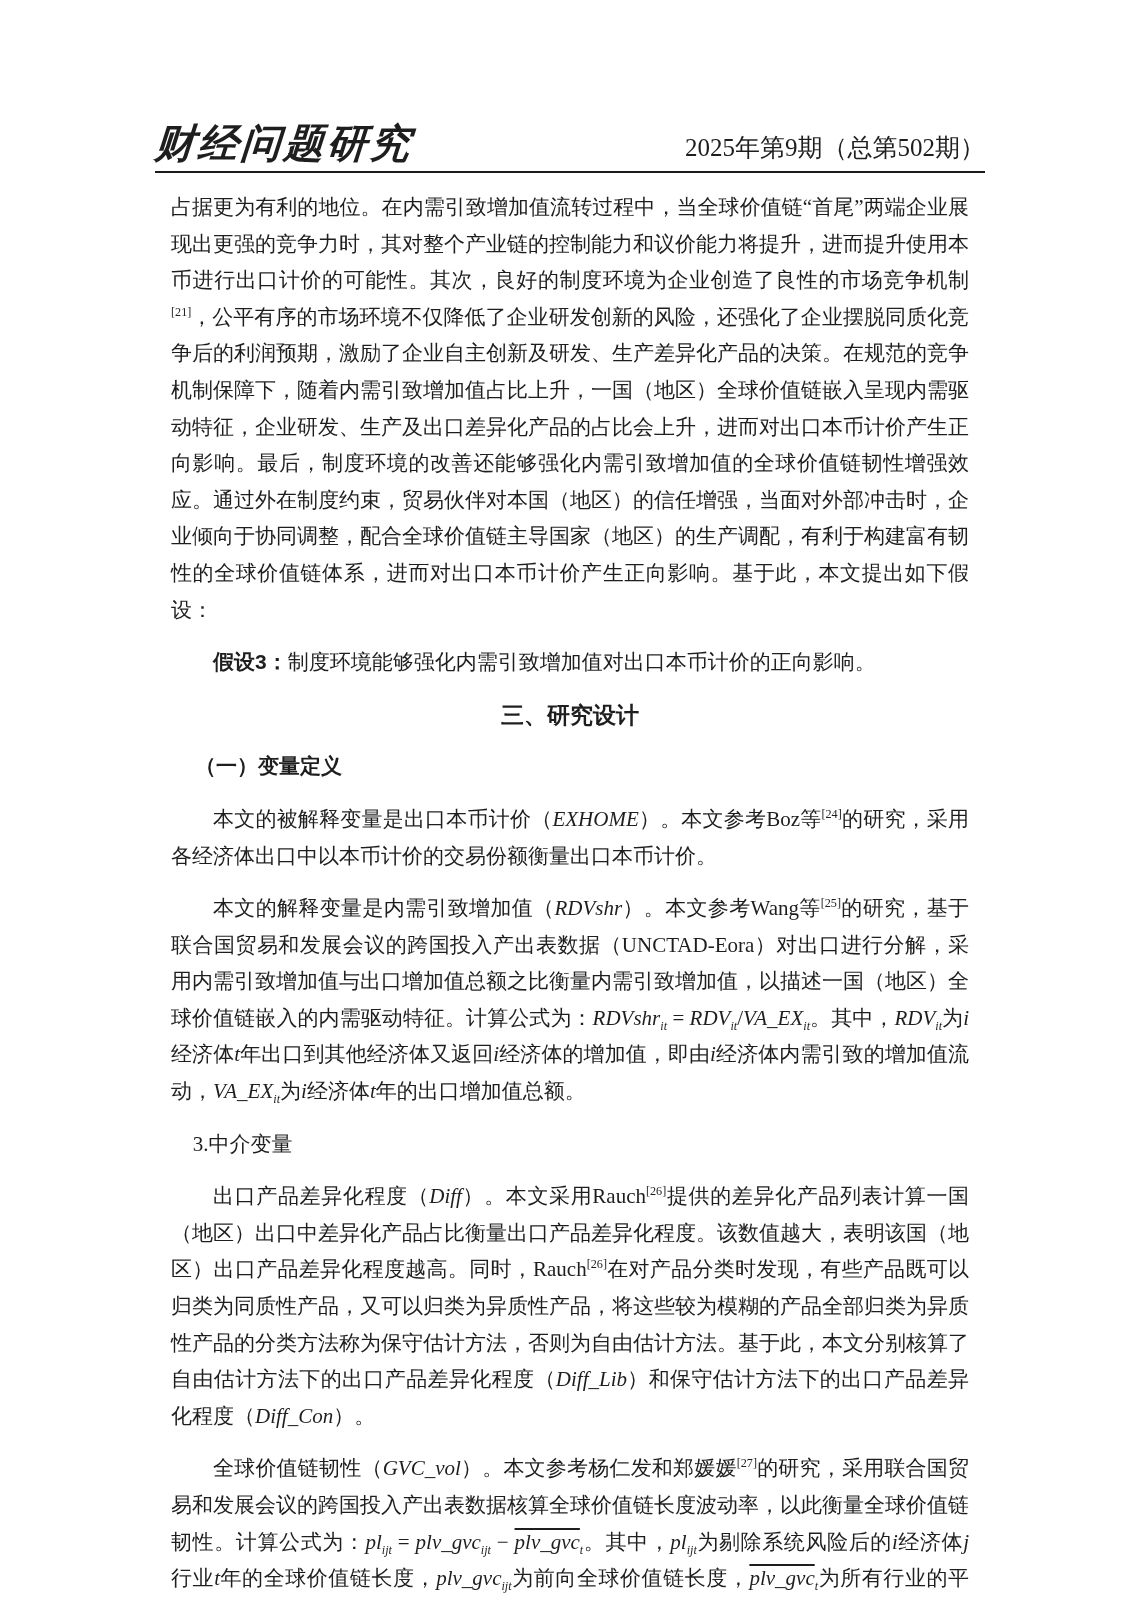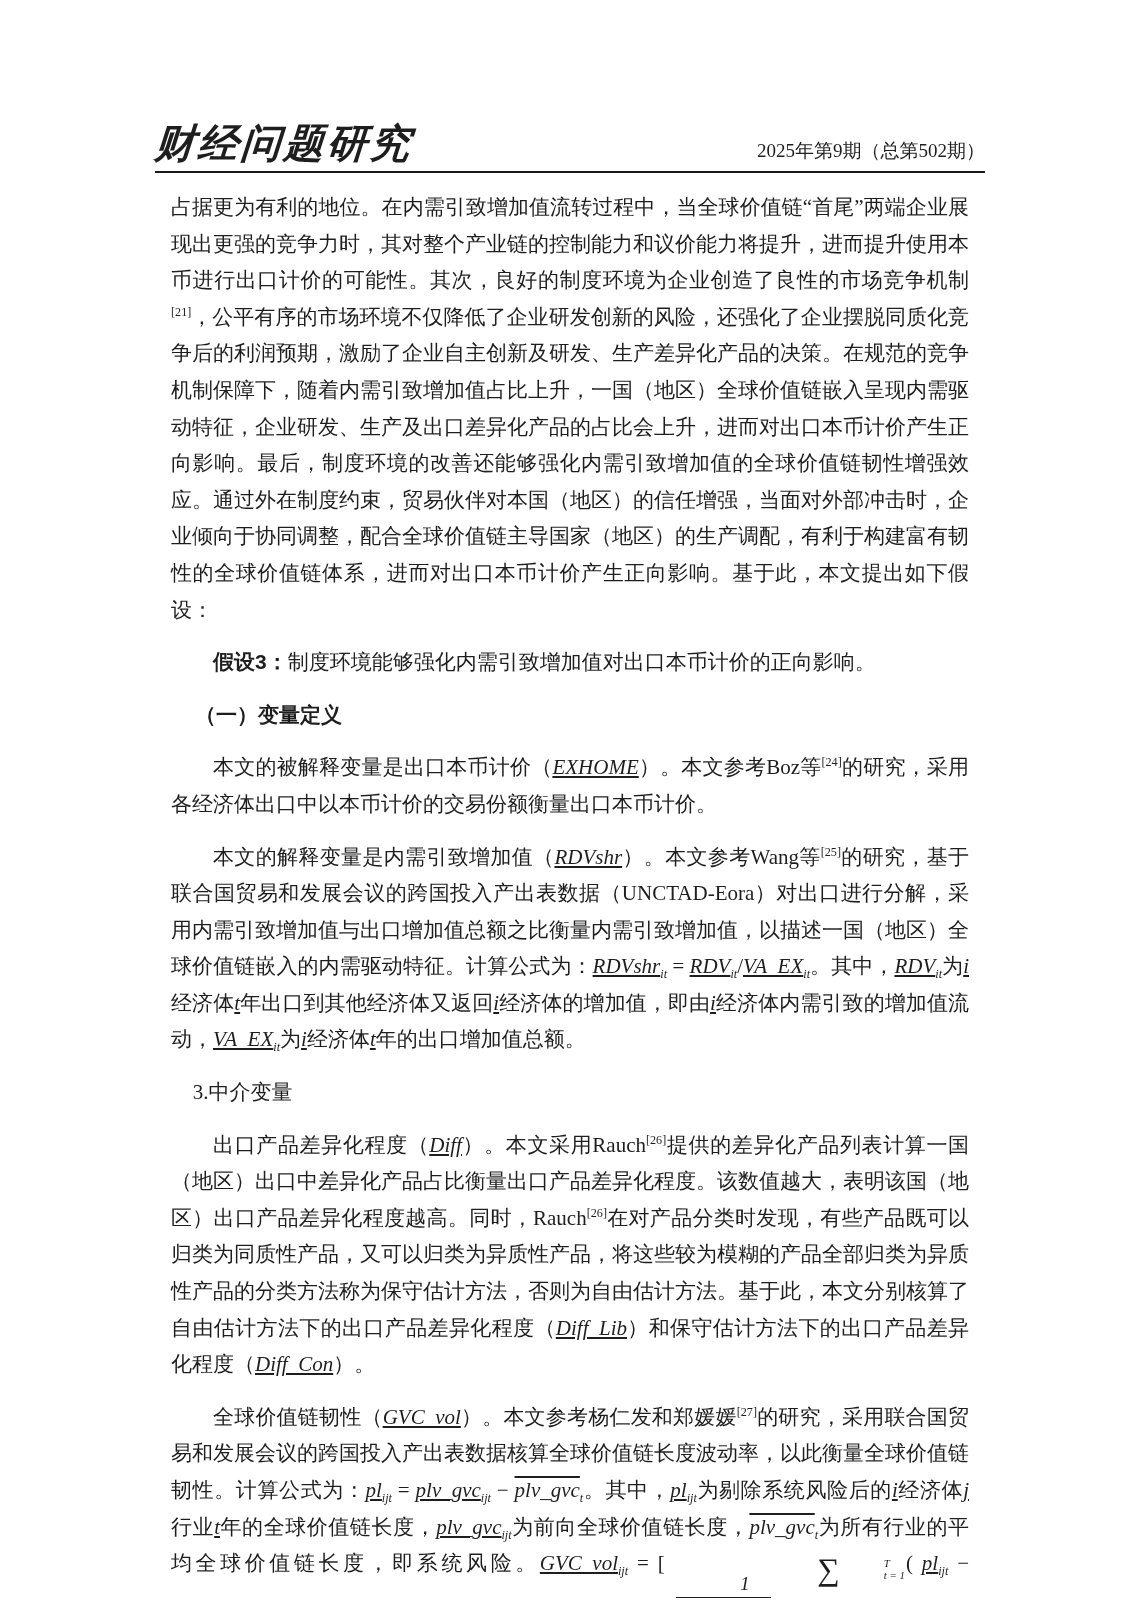--- a/index.html
+++ b/index.html
@@ -18,41 +18,41 @@
     display:flex;justify-content:space-between;align-items:flex-end;
     border-bottom:2px solid #1a1a1a;
     padding-bottom:7px;
   }
   .logo{
     font-size:40px;font-weight:900;font-style:italic;
     letter-spacing:3px;line-height:1;
     transform:skewX(-4deg);
     font-family:"Liberation Serif","DejaVu Serif",serif;
   }
-  .issue{font-size:19px;line-height:1;padding-bottom:4px;}
+  .issue{font-size:25px;line-height:1;padding-bottom:4px;}
   
   .main{margin-top:7px;font-size:21px;line-height:36.6px;text-align:justify;}
   p.para{margin:16px;text-indent:2em;}
   p.para.noindent{text-indent:0;}
   .h1{
     text-align:center;font-weight:bold;font-size:23px;
     font-family:"Liberation Sans","DejaVu Sans",sans-serif;
     margin:15px 0 13px;text-indent:0;
   }
   .h2{
     font-weight:bold;font-size:21px;
     font-family:"Liberation Sans","DejaVu Sans",sans-serif;
     margin:15px 0 3px;text-indent:1.9em;
   }
   .subhead{margin:0;text-indent:1.8em;}
   strong.hx{
     font-family:"Liberation Sans","DejaVu Sans",sans-serif;
     font-weight:bold;font-style:normal;
   }
-  em{font-style:italic;text-decoration:underline;}
+  em{font-style:italic;}
   em.ov{text-decoration:overline;}
   sup{font-size:0.58em;vertical-align:super;line-height:0;}
   sub{font-size:0.58em;vertical-align:sub;line-height:0;font-style:italic;}
   
   .frac{
     display:inline-flex;flex-direction:column;text-align:center;
     vertical-align:-1.05em;margin:0 3px;font-size:0.92em;line-height:1.25;
     font-style:italic;
   }
   .frac .fn{border-bottom:1.4px solid currentColor;padding:0 5px;}
@@ -71,20 +71,21 @@
 <div class="page">
 
   <div class="header">
     <div class="logo">财经问题研究</div>
     <div class="issue">2025年第9期（总第502期）</div>
   </div>
 
   <div class="main" id="main">
       <p class="para noindent">占据更为有利的地位。在内需引致增加值流转过程中，当全球价值链“首尾”两端企业展现出更强的竞争力时，其对整个产业链的控制能力和议价能力将提升，进而提升使用本币进行出口计价的可能性。其次，良好的制度环境为企业创造了良性的市场竞争机制<sup>[21]</sup>，公平有序的市场环境不仅降低了企业研发创新的风险，还强化了企业摆脱同质化竞争后的利润预期，激励了企业自主创新及研发、生产差异化产品的决策。在规范的竞争机制保障下，随着内需引致增加值占比上升，一国（地区）全球价值链嵌入呈现内需驱动特征，企业研发、生产及出口差异化产品的占比会上升，进而对出口本币计价产生正向影响。最后，制度环境的改善还能够强化内需引致增加值的全球价值链韧性增强效应。通过外在制度约束，贸易伙伴对本国（地区）的信任增强，当面对外部冲击时，企业倾向于协同调整，配合全球价值链主导国家（地区）的生产调配，有利于构建富有韧性的全球价值链体系，进而对出口本币计价产生正向影响。基于此，本文提出如下假设：</p>
       <p class="para"><strong class="hx">假设3：</strong>制度环境能够强化内需引致增加值对出口本币计价的正向影响。</p>
+      <div class="h1">三、研究设计</div>
       <div class="h2">（一）变量定义</div>
       <p class="para">本文的被解释变量是出口本币计价（<em>EXHOME</em>）。本文参考Boz等<sup>[24]</sup>的研究，采用各经济体出口中以本币计价的交易份额衡量出口本币计价。</p>
       <p class="para">本文的解释变量是内需引致增加值（<em>RDVshr</em>）。本文参考Wang等<sup>[25]</sup>的研究，基于联合国贸易和发展会议的跨国投入产出表数据（UNCTAD-Eora）对出口进行分解，采用内需引致增加值与出口增加值总额之比衡量内需引致增加值，以描述一国（地区）全球价值链嵌入的内需驱动特征。计算公式为：<em>RDVshr</em><sub>it</sub> = <em>RDV</em><sub>it</sub>/<em>VA_EX</em><sub>it</sub>。其中，<em>RDV</em><sub>it</sub>为<em>i</em>经济体<em>t</em>年出口到其他经济体又返回<em>i</em>经济体的增加值，即由<em>i</em>经济体内需引致的增加值流动，<em>VA_EX</em><sub>it</sub>为<em>i</em>经济体<em>t</em>年的出口增加值总额。</p>
       <div class="subhead">3.中介变量</div>
       <p class="para">出口产品差异化程度（<em>Diff</em>）。本文采用Rauch<sup>[26]</sup>提供的差异化产品列表计算一国（地区）出口中差异化产品占比衡量出口产品差异化程度。该数值越大，表明该国（地区）出口产品差异化程度越高。同时，Rauch<sup>[26]</sup>在对产品分类时发现，有些产品既可以归类为同质性产品，又可以归类为异质性产品，将这些较为模糊的产品全部归类为异质性产品的分类方法称为保守估计方法，否则为自由估计方法。基于此，本文分别核算了自由估计方法下的出口产品差异化程度（<em>Diff_Lib</em>）和保守估计方法下的出口产品差异化程度（<em>Diff_Con</em>）。</p>
       <p class="para">全球价值链韧性（<em>GVC_vol</em>）。本文参考杨仁发和郑媛媛<sup>[27]</sup>的研究，采用联合国贸易和发展会议的跨国投入产出表数据核算全球价值链长度波动率，以此衡量全球价值链韧性。计算公式为：<em>pl</em><sub>ijt</sub> = <em>plv_gvc</em><sub>ijt</sub> − <em class="ov">plv_gvc</em><sub>t</sub>。其中，<em>pl</em><sub>ijt</sub>为剔除系统风险后的<em>i</em>经济体<em>j</em>行业<em>t</em>年的全球价值链长度，<em>plv_gvc</em><sub>ijt</sub>为前向全球价值链长度，<em class="ov">plv_gvc</em><sub>t</sub>为所有行业的平均全球价值链长度，即系统风险。<em>GVC_vol</em><sub>ijt</sub> = [ <span class="frac">
           <span class="fn">1</span>
           <span class="fd">T − 1</span>
         </span><span class="bigop">
           <span class="sigma">∑</span>

